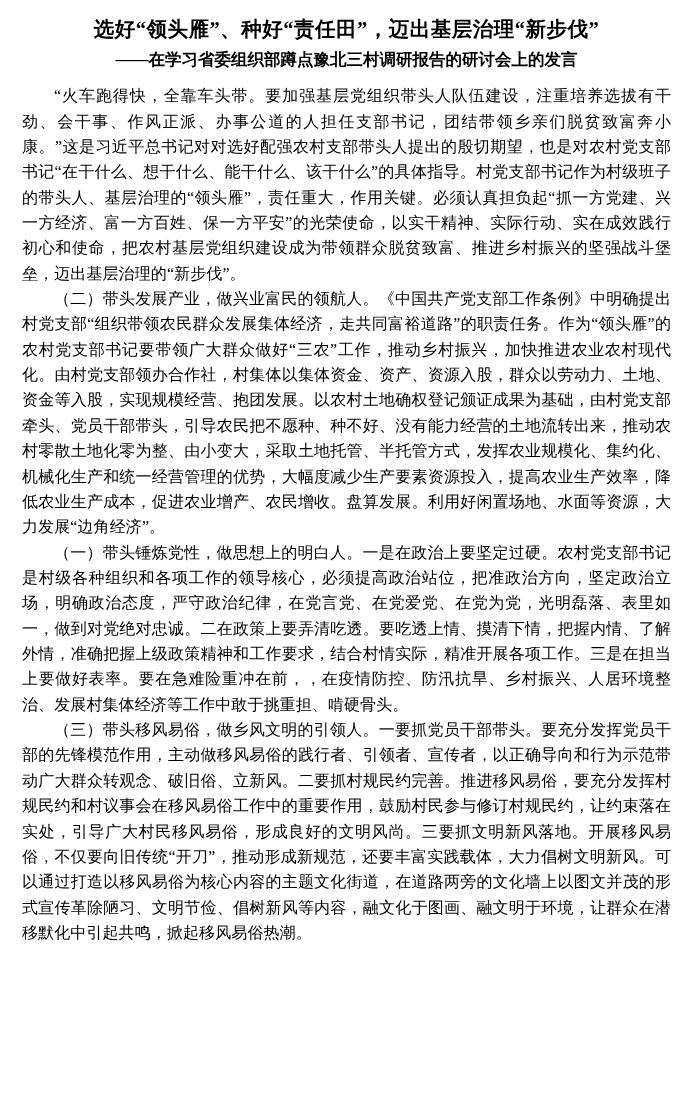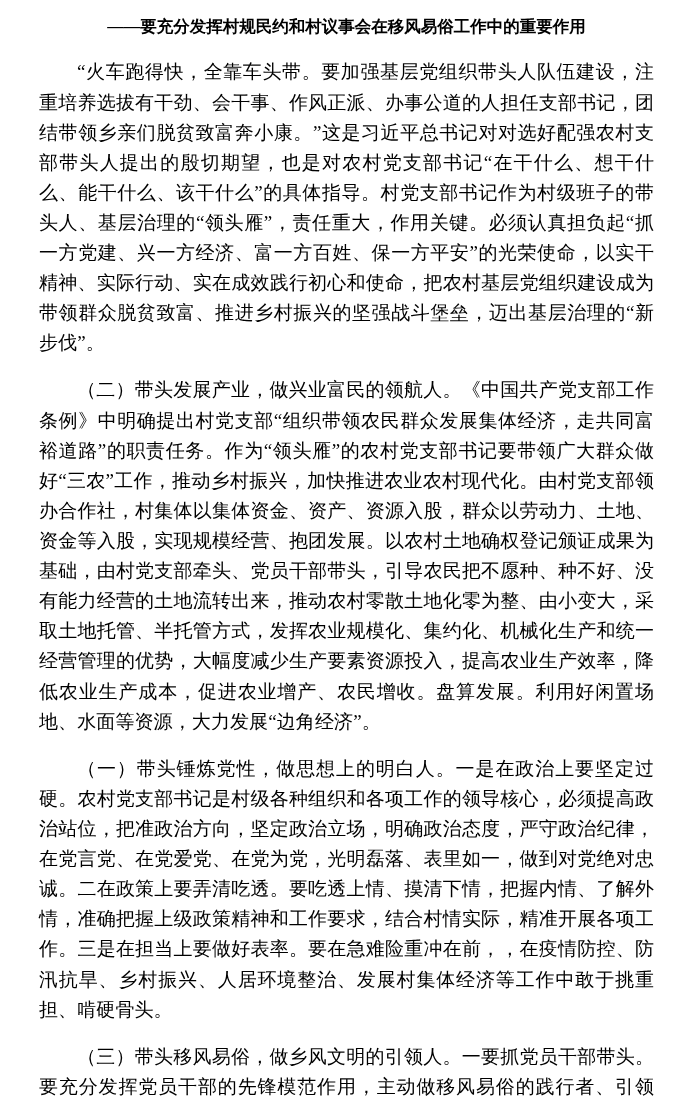--- a/index.html
+++ b/index.html
@@ -30,39 +30,40 @@
   }
   .doc-subtitle {
     text-align: center;
     font-size: 16.5px;
     font-weight: bold;
     line-height: 1.6;
     margin: 0 0 10px 0;
     white-space: nowrap;
   }
   .body-text p {
-    margin: 17px;
-    font-size: 19px;
+    margin: 0;
+    font-size: 16px;
     line-height: 1.585;
     text-align: justify;
     text-justify: inter-ideograph;
     text-indent: 0;
     letter-spacing: 0.1px;
   }
   .body-text p.indent {
     text-indent: 2em;
   }
 </style>
 </head>
 <body>
 
 <div class="page">
 
+  <h1 class="doc-title">选好“领头雁”、种好“责任田”，迈出基层治理“新步伐”</h1>
 
-  <h2 class="doc-subtitle">——要充分发挥村规民约和村议事会在移风易俗工作中的重要作用</h2>
+  <h2 class="doc-subtitle">——在学习省委组织部蹲点豫北三村调研报告的研讨会上的发言</h2>
 
   <div class="body-text">
     <p class="indent">“火车跑得快，全靠车头带。要加强基层党组织带头人队伍建设，注重培养选拔有干劲、会干事、作风正派、办事公道的人担任支部书记，团结带领乡亲们脱贫致富奔小康。”这是习近平总书记对对选好配强农村支部带头人提出的殷切期望，也是对农村党支部书记“在干什么、想干什么、能干什么、该干什么”的具体指导。村党支部书记作为村级班子的带头人、基层治理的“领头雁”，责任重大，作用关键。必须认真担负起“抓一方党建、兴一方经济、富一方百姓、保一方平安”的光荣使命，以实干精神、实际行动、实在成效践行初心和使命，把农村基层党组织建设成为带领群众脱贫致富、推进乡村振兴的坚强战斗堡垒，迈出基层治理的“新步伐”。</p>
     <p class="indent">（二）带头发展产业，做兴业富民的领航人。《中国共产党支部工作条例》中明确提出村党支部“组织带领农民群众发展集体经济，走共同富裕道路”的职责任务。作为“领头雁”的农村党支部书记要带领广大群众做好“三农”工作，推动乡村振兴，加快推进农业农村现代化。由村党支部领办合作社，村集体以集体资金、资产、资源入股，群众以劳动力、土地、资金等入股，实现规模经营、抱团发展。以农村土地确权登记颁证成果为基础，由村党支部牵头、党员干部带头，引导农民把不愿种、种不好、没有能力经营的土地流转出来，推动农村零散土地化零为整、由小变大，采取土地托管、半托管方式，发挥农业规模化、集约化、机械化生产和统一经营管理的优势，大幅度减少生产要素资源投入，提高农业生产效率，降低农业生产成本，促进农业增产、农民增收。盘算发展。利用好闲置场地、水面等资源，大力发展“边角经济”。</p>
     <p class="indent">（一）带头锤炼党性，做思想上的明白人。一是在政治上要坚定过硬。农村党支部书记是村级各种组织和各项工作的领导核心，必须提高政治站位，把准政治方向，坚定政治立场，明确政治态度，严守政治纪律，在党言党、在党爱党、在党为党，光明磊落、表里如一，做到对党绝对忠诚。二在政策上要弄清吃透。要吃透上情、摸清下情，把握内情、了解外情，准确把握上级政策精神和工作要求，结合村情实际，精准开展各项工作。三是在担当上要做好表率。要在急难险重冲在前，，在疫情防控、防汛抗旱、乡村振兴、人居环境整治、发展村集体经济等工作中敢于挑重担、啃硬骨头。</p>
     <p class="indent">（三）带头移风易俗，做乡风文明的引领人。一要抓党员干部带头。要充分发挥党员干部的先锋模范作用，主动做移风易俗的践行者、引领者、宣传者，以正确导向和行为示范带动广大群众转观念、破旧俗、立新风。二要抓村规民约完善。推进移风易俗，要充分发挥村规民约和村议事会在移风易俗工作中的重要作用，鼓励村民参与修订村规民约，让约束落在实处，引导广大村民移风易俗，形成良好的文明风尚。三要抓文明新风落地。开展移风易俗，不仅要向旧传统“开刀”，推动形成新规范，还要丰富实践载体，大力倡树文明新风。可以通过打造以移风易俗为核心内容的主题文化街道，在道路两旁的文化墙上以图文并茂的形式宣传革除陋习、文明节俭、倡树新风等内容，融文化于图画、融文明于环境，让群众在潜移默化中引起共鸣，掀起移风易俗热潮。</p>
 
   </div>
 
 </div>

